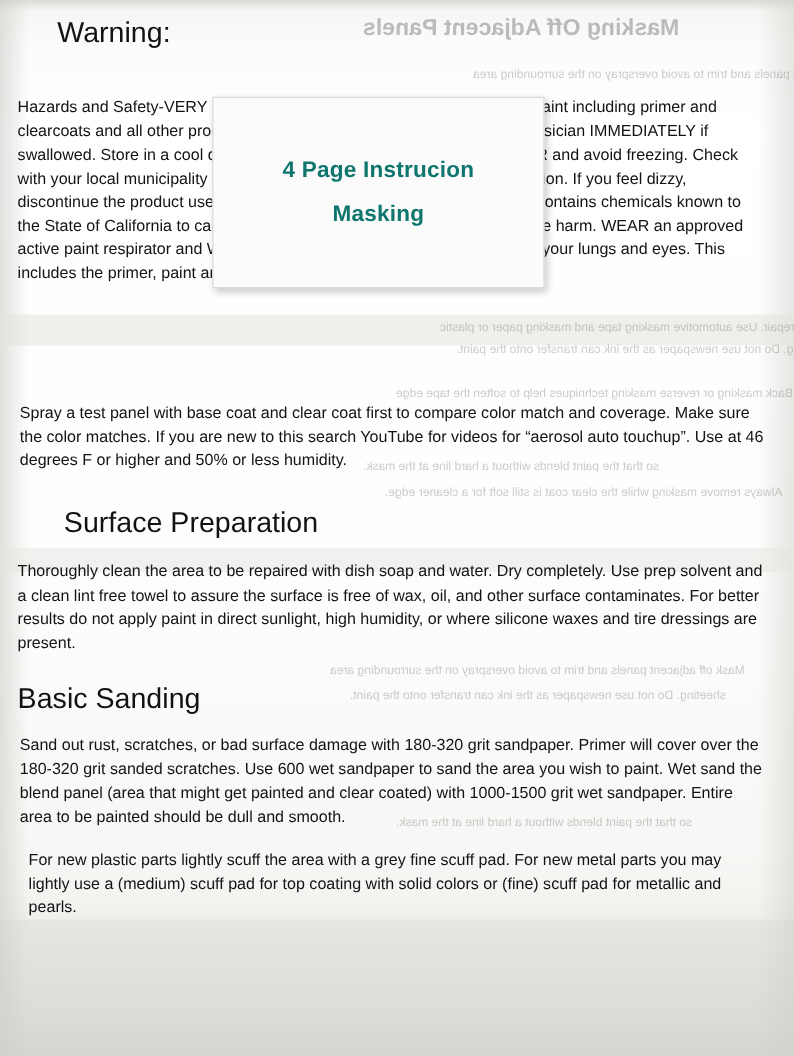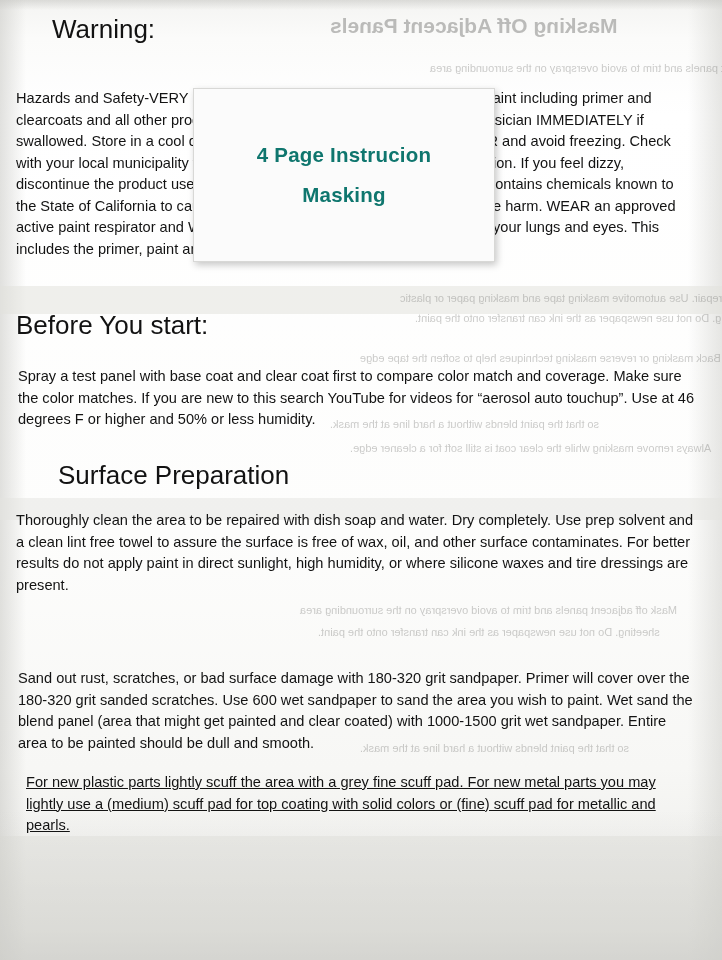--- a/index.html
+++ b/index.html
@@ -153,28 +153,28 @@
   <div class="bleed bleed-line" style="top:352px; left:360px;">Back masking or reverse masking techniques help to soften the tape edge</div>
   <div class="bleed bleed-line" style="top:418px; left:330px;">so that the paint blends without a hard line at the mask.</div>
   <div class="bleed bleed-line" style="top:442px; left:350px;">Always remove masking while the clear coat is still soft for a cleaner edge.</div>
   <div class="bleed bleed-line" style="top:604px; left:300px;">Mask off adjacent panels and trim to avoid overspray on the surrounding area</div>
   <div class="bleed bleed-line" style="top:626px; left:318px;">sheeting. Do not use newspaper as the ink can transfer onto the paint.</div>
   <div class="bleed bleed-line" style="top:742px; left:360px;">so that the paint blends without a hard line at the mask.</div>
 
   <div class="heading" style="left:12px; top:14px;margin-left:40px;">Warning:</div>
   <div class="para" style="left:16px; top:88px; width:678px;">Hazards and Safety-VERY IMPORTANT. Read all warnings on touch-up paint including primer and clearcoats and all other products. Keep out of reach of children. Call a physician IMMEDIATELY if swallowed. Store in a cool dry place below 120F. DO NOT STORE IN CAR and avoid freezing. Check with your local municipality for proper disposal. Use with adequate ventilation. If you feel dizzy, discontinue the product use immediately and call physician. This product contains chemicals known to the State of California to cause birth defects, cancer and other reproductive harm. WEAR an approved active paint respirator and WEAR safety goggles when painting to protect your lungs and eyes. This includes the primer, paint and clearcoat.</div>
 
-  <div class="heading" style="left:16px; top:310px;">Before You start:</div>
   <div class="para" style="left:18px; top:366px; width:676px;">Spray a test panel with base coat and clear coat first to compare color match and coverage. Make sure the color matches.  If you are new to this search YouTube for videos for “aerosol auto touchup”.  Use at 46 degrees F or higher and 50% or less humidity.</div>
 
   <div class="heading" style="left:16px; top:460px;margin-left:42px;">Surface Preparation</div>
   <div class="para" style="left:16px; top:510px; width:678px;">Thoroughly clean the area to be repaired with dish soap and water.  Dry completely. Use prep solvent and a clean lint free towel to assure the surface is free of wax, oil, and other surface contaminates. For better results do not apply paint in direct sunlight, high humidity, or where silicone waxes and tire dressings are present.</div>
 
+  <div class="heading" style="left:16px; top:620px;">Basic Sanding</div>
   <div class="para" style="left:18px; top:668px; width:676px;">Sand out rust, scratches, or bad surface damage with 180-320 grit sandpaper. Primer will cover over the 180-320 grit sanded scratches. Use 600 wet sandpaper to sand the area you wish to paint. Wet sand the blend panel (area that might get painted and clear coated) with 1000-1500 grit wet sandpaper. Entire area to be painted should be dull and smooth.</div>
-  <div class="para" style="left:26px; top:772px; width:668px;text-decoration:underline;">For new plastic parts lightly scuff the area with a grey fine scuff pad. For new metal parts you may lightly use a (medium) scuff pad for top coating with solid colors or (fine) scuff pad for metallic and pearls.</div>
+  <div class="para" style="left:26px; top:772px; width:668px;">For new plastic parts lightly scuff the area with a grey fine scuff pad. For new metal parts you may lightly use a (medium) scuff pad for top coating with solid colors or (fine) scuff pad for metallic and pearls.</div>
 
   <div class="note-shadow-edge"></div>
   <div id="note-card">
     <div class="note-line">4 Page Instrucion</div>
     <div class="note-line">Masking</div>
   </div>
 
 </div>
 
 </body></html>

